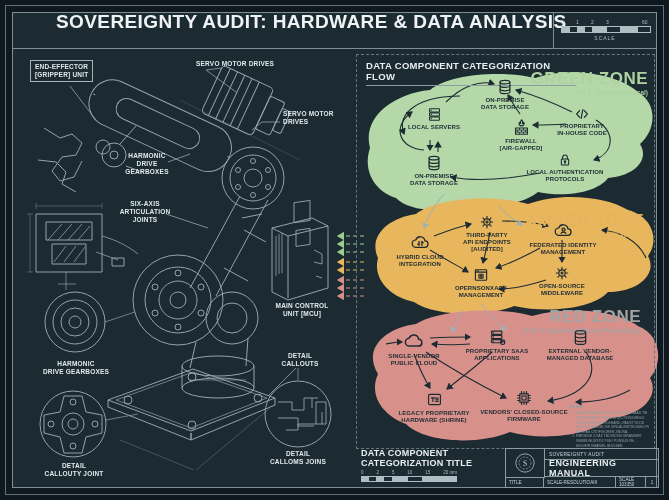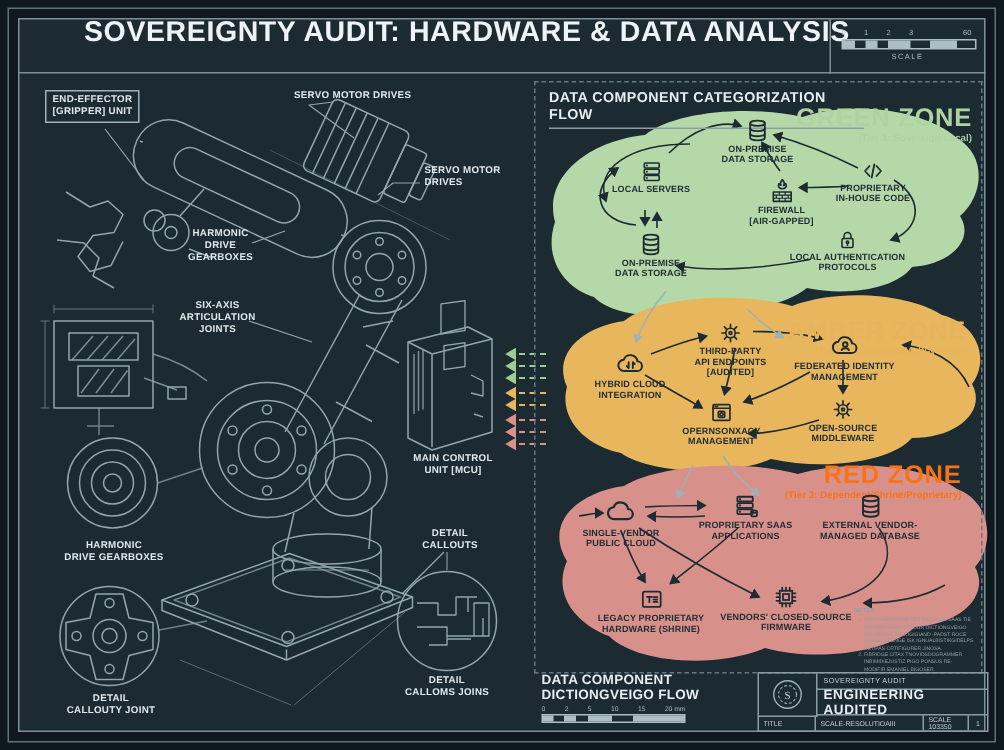--- a/index.html
+++ b/index.html
@@ -341,21 +341,21 @@
   </div>
 
   <div class="zone-head" style="right:21px;top:70px;color:#aed3a0">
     <div class="zname">GREEN ZONE</div>
     <div class="ztier">(Tier 1: Sovereign/Local)</div>
   </div>
   <div class="zone-head" style="right:25px;top:212px;color:#e6b45c">
     <div class="zname">AMBER ZONE</div>
     <div class="ztier">(Tier 2: Distributed/Multi-vendor)</div>
   </div>
-  <div class="zone-head" style="right:28px;top:308px;color:#f97316">
+  <div class="zone-head" style="right:28px;top:308px;color:#a3a3a3">
     <div class="zname">RED ZONE</div>
     <div class="ztier">(Tier 3: Dependent/Shrine/Proprietary)</div>
   </div>
 
   <div class="node" style="left:505px;top:78px">
     <svg class="nicon" width="18" height="18" viewBox="0 0 24 24">
         <use href="#i-database"></use>
       </svg>
     <div class="nlabel ml">ON-PREMISE
 DATA STORAGE</div>
@@ -484,21 +484,21 @@
   <div class="rlabel ml" style="left:30px;top:360px;width:92px">HARMONIC
 DRIVE GEARBOXES</div>
   <div class="rlabel ml" style="left:268px;top:352px;width:64px">DETAIL
 CALLOUTS</div>
   <div class="rlabel ml" style="left:28px;top:462px;width:92px">DETAIL
 CALLOUTY JOINT</div>
   <div class="rlabel ml" style="left:252px;top:450px;width:92px">DETAIL
 CALLOMS JOINS</div>
 
   <div class="footer-label ml">DATA COMPONENT
-DICTIONGVEIGO FLOW</div>
+CATEGORIZATION TITLE</div>
   <div class="fscale">
     <div class="ticks">
       <span>0</span>
       <span>2</span>
       <span>5</span>
       <span>10</span>
       <span>15</span>
       <span>20 mm</span>
     </div>
     <div class="bar">
@@ -522,21 +522,21 @@
 
   <div class="tblock">
     <div class="logo">
       <svg width="22" height="22" viewBox="0 0 24 24">
         <circle cx="12" cy="12" r="10" fill="none" stroke="#9fb3ba" stroke-width="1"></circle>
         <circle cx="12" cy="12" r="6.5" fill="none" stroke="#9fb3ba" stroke-width=".8" stroke-dasharray="2 1.5"></circle>
         <text x="12" y="15" text-anchor="middle" font-size="8" fill="#c6d4d8" font-family="Liberation Serif, serif">S</text>
       </svg>
     </div>
     <div class="r1">SOVEREIGNTY AUDIT</div>
-    <div class="r2">ENGINEERING AUDITED</div>
+    <div class="r2">ENGINEERING MANUAL</div>
     <div class="r3">
       <div class="c" style="width:38px">TITLE</div>
       <div class="c" style="width:72px">SCALE-RESOLUTIOAIII</div>
       <div class="c" style="width:30px">SCALE 103350</div>
       <div class="c" style="width:12px;border-right:none;justify-content:center;padding-left:0">1</div>
     </div>
   </div>
 </div>
 
 </body></html>

